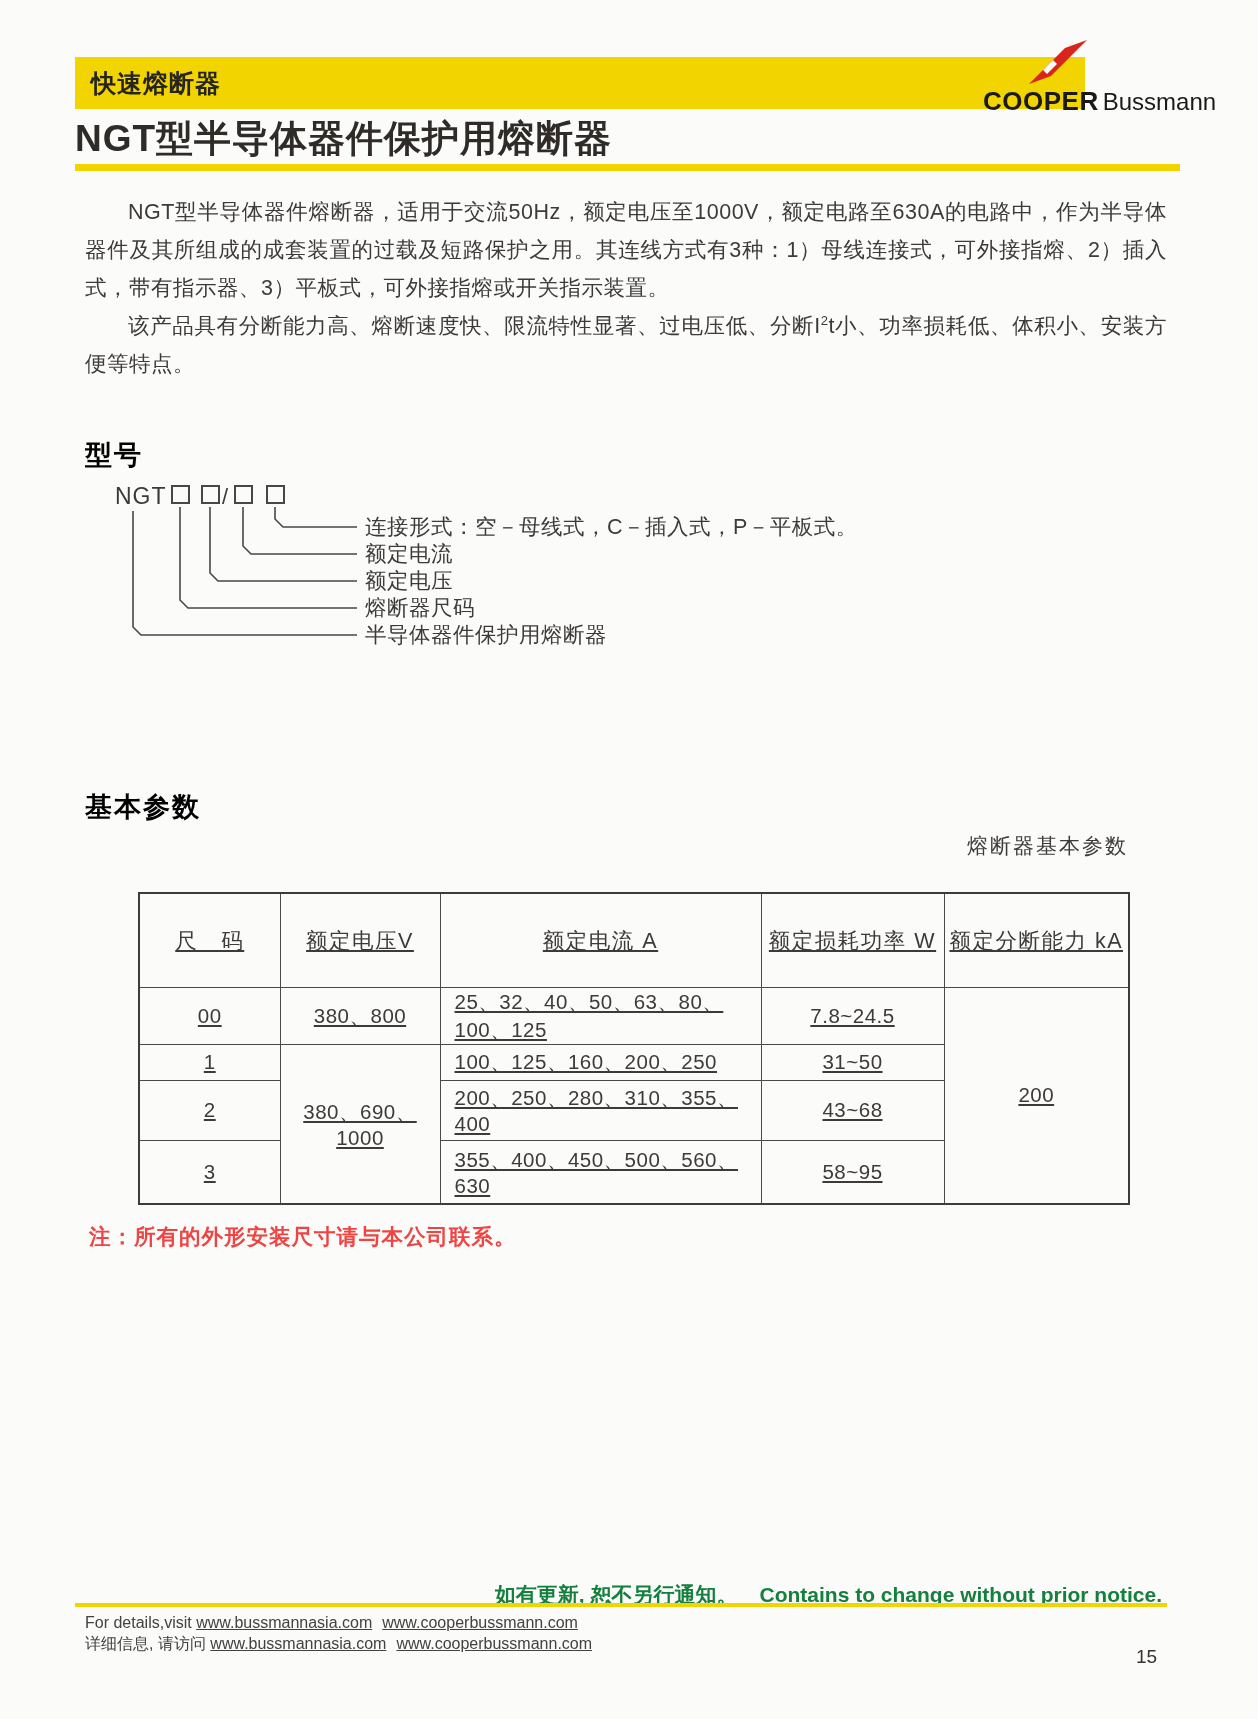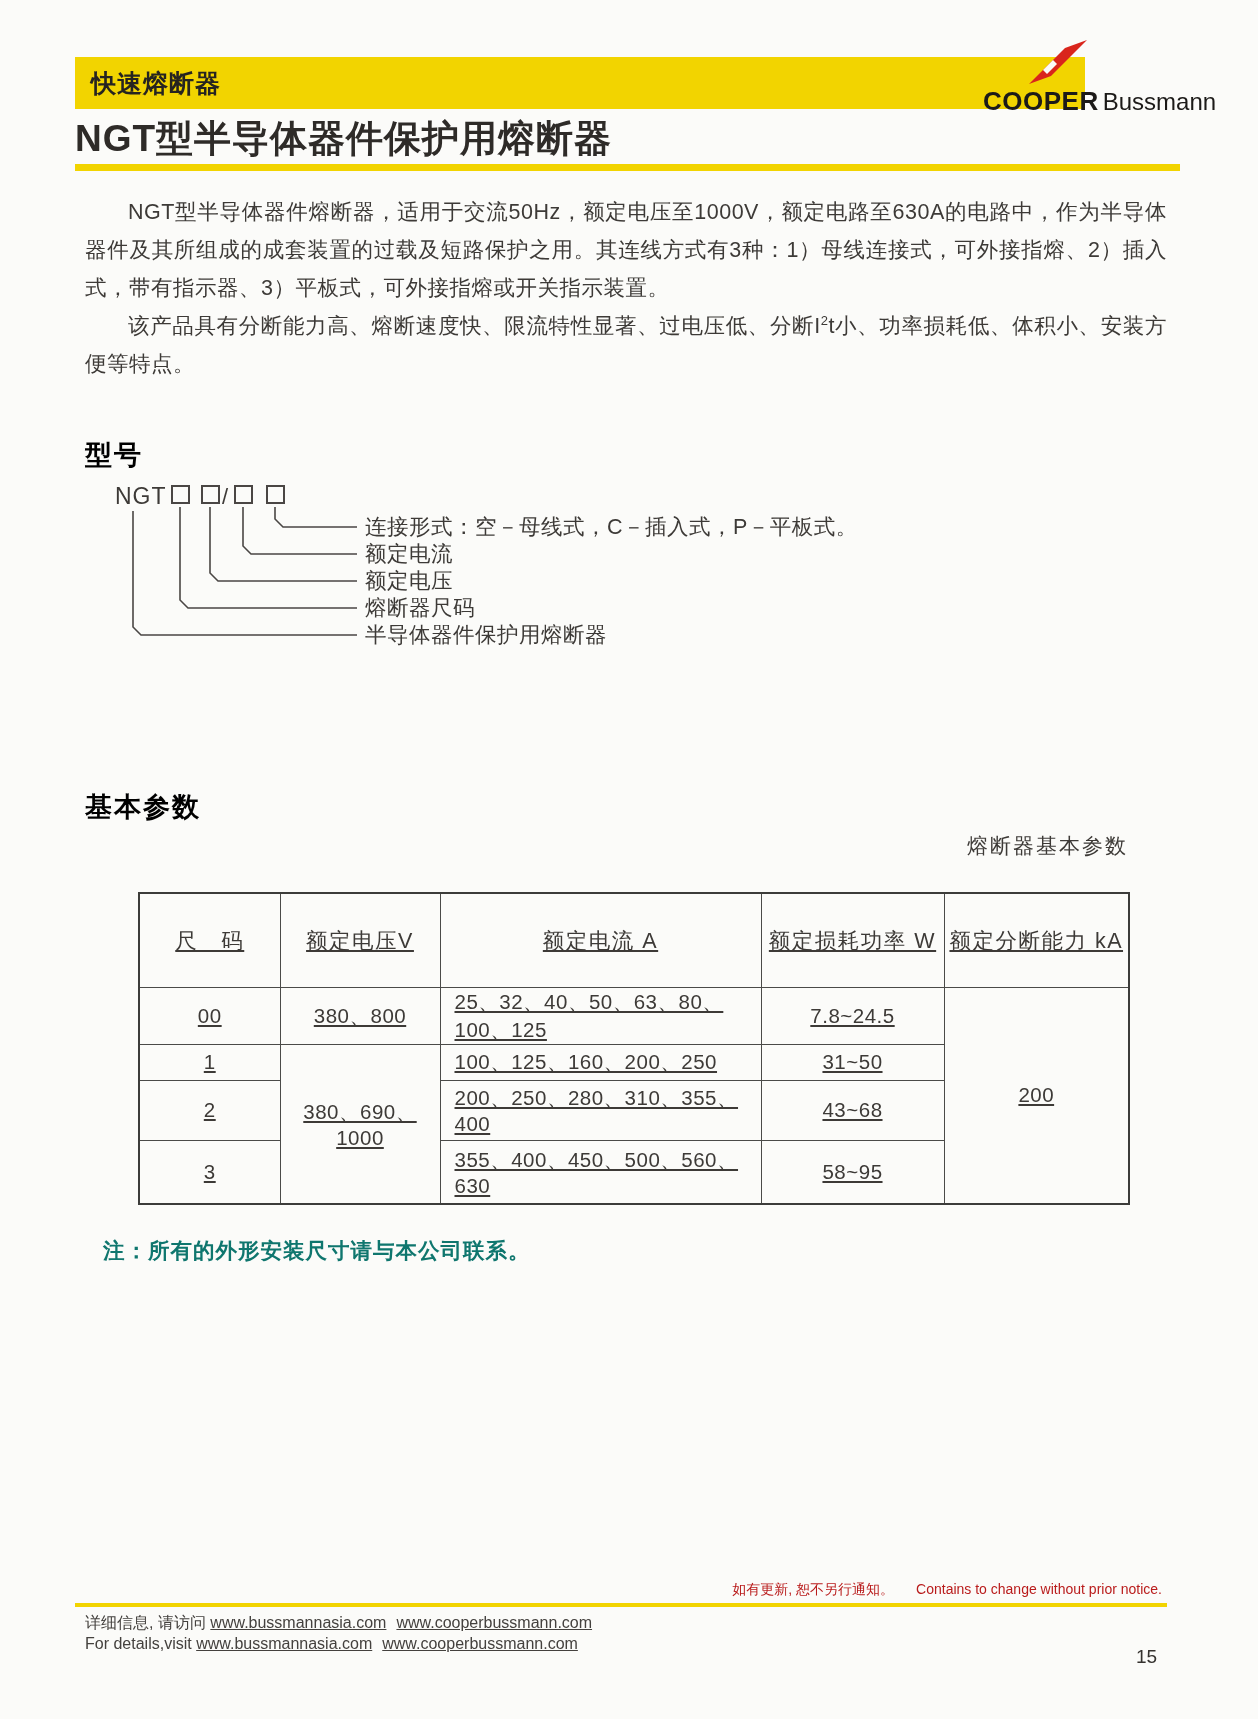--- a/index.html
+++ b/index.html
@@ -57,23 +57,23 @@
     padding:0 4px;font-weight:400;letter-spacing:0.5px;
   }
   table.params{border:2.2px solid #3c3c3a;text-decoration:underline;}
   table.params thead tr{height:94px;}
   table.params thead th{font-size:21.5px;letter-spacing:1.5px;}
   table.params tbody tr:nth-child(1){height:44px;}
   table.params tbody tr:nth-child(2){height:36px;}
   table.params tbody tr:nth-child(3){height:60px;}
   table.params tbody tr:nth-child(4){height:64px;}
   table.params td.cur{text-align:left;padding-left:14px;}
-  .note{position:absolute;left:85px;top:1218px;margin:18px;font-size:21.5px;font-weight:600;letter-spacing:1px;color:#0f766e;}
+  .note{position:absolute;left:85px;top:1218px;margin:4px;font-size:21.5px;font-weight:600;letter-spacing:1px;color:#ef4444;}
   
-  .footer-notice{position:absolute;right:96px;top:1581px;font-size:14px;color:#b91c1c;white-space:nowrap;}
+  .footer-notice{position:absolute;right:96px;top:1581px;font-size:21px;color:#15803d;white-space:nowrap;font-weight:bold;}
   .footer-notice .en{margin-left:22px;}
   .footer-rule{position:absolute;left:75px;top:1603px;width:1092px;height:4px;background:#f2d400;}
   .footer-links{position:absolute;left:85px;top:1612px;font-size:16px;line-height:21px;color:#44413e;white-space:nowrap;}
   .footer-links a{color:#44413e;text-decoration:underline;margin-right:10px;cursor:pointer;}
   .page-number{position:absolute;left:1136px;top:1646px;font-size:19px;color:#35322f;}
 </style>
 </head>
 <body>
 
 <div class="page">
@@ -171,23 +171,23 @@
   </table>
 
   <p class="note">注：所有的外形安装尺寸请与本公司联系。</p>
 
   <div class="footer-notice">
     <span class="zh">如有更新, 恕不另行通知。</span><span class="en">Contains to change without prior notice.</span>
   </div>
   <div class="footer-rule"></div>
   <div class="footer-links">
     <div>
-      <span>详细信息, 请访问</span>
+      <span>For details,visit</span>
       <a>www.bussmannasia.com</a><a>www.cooperbussmann.com</a>
     </div>
     <div>
-      <span>For details,visit</span>
+      <span>详细信息, 请访问</span>
       <a>www.bussmannasia.com</a><a>www.cooperbussmann.com</a>
     </div>
   </div>
   <div class="page-number">15</div>
 
 </div>
 
 </body></html>

